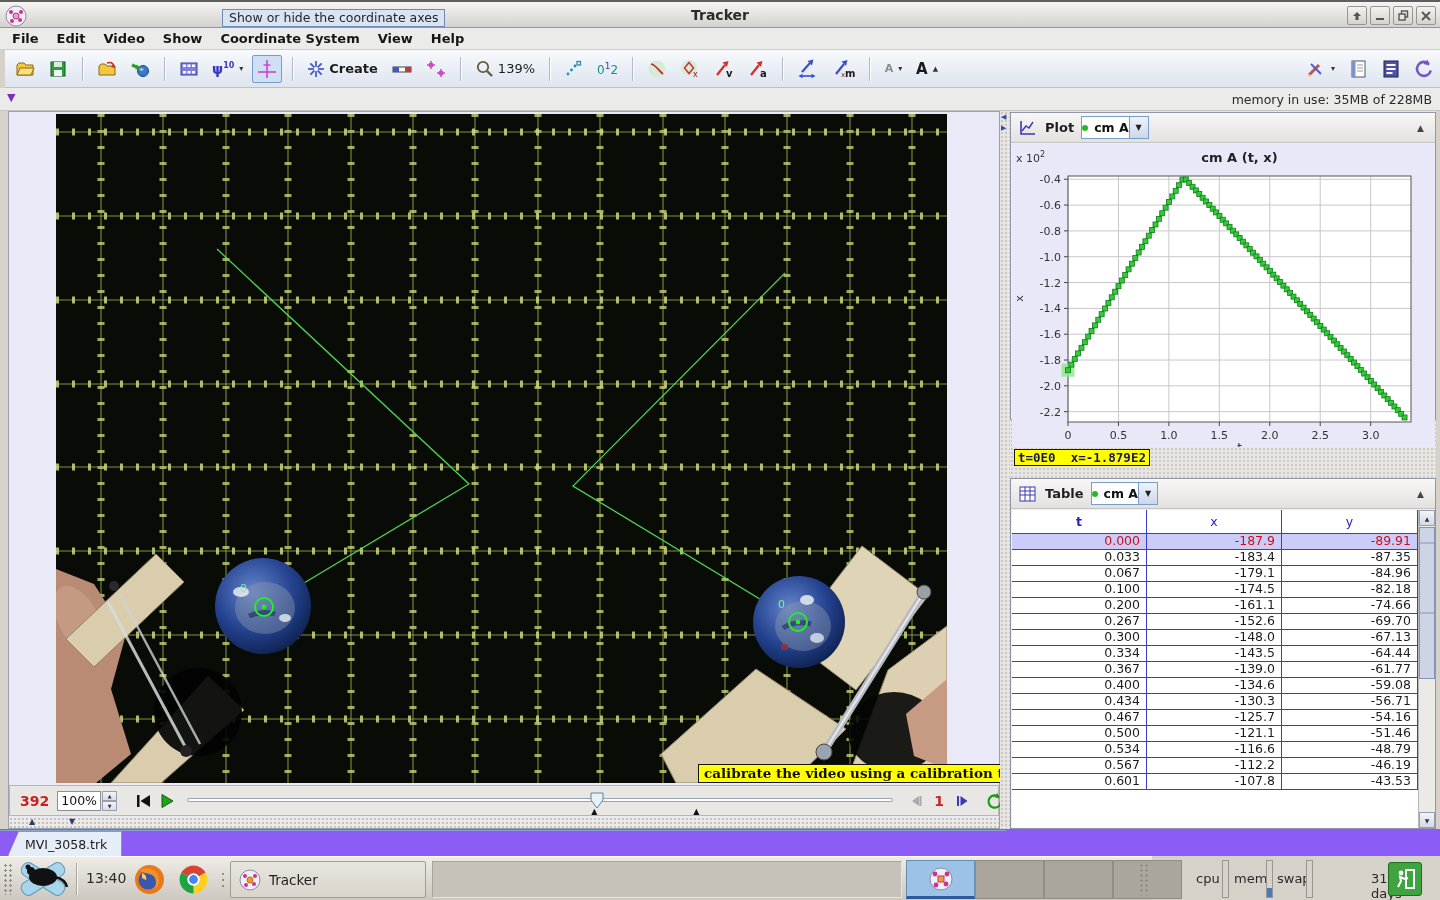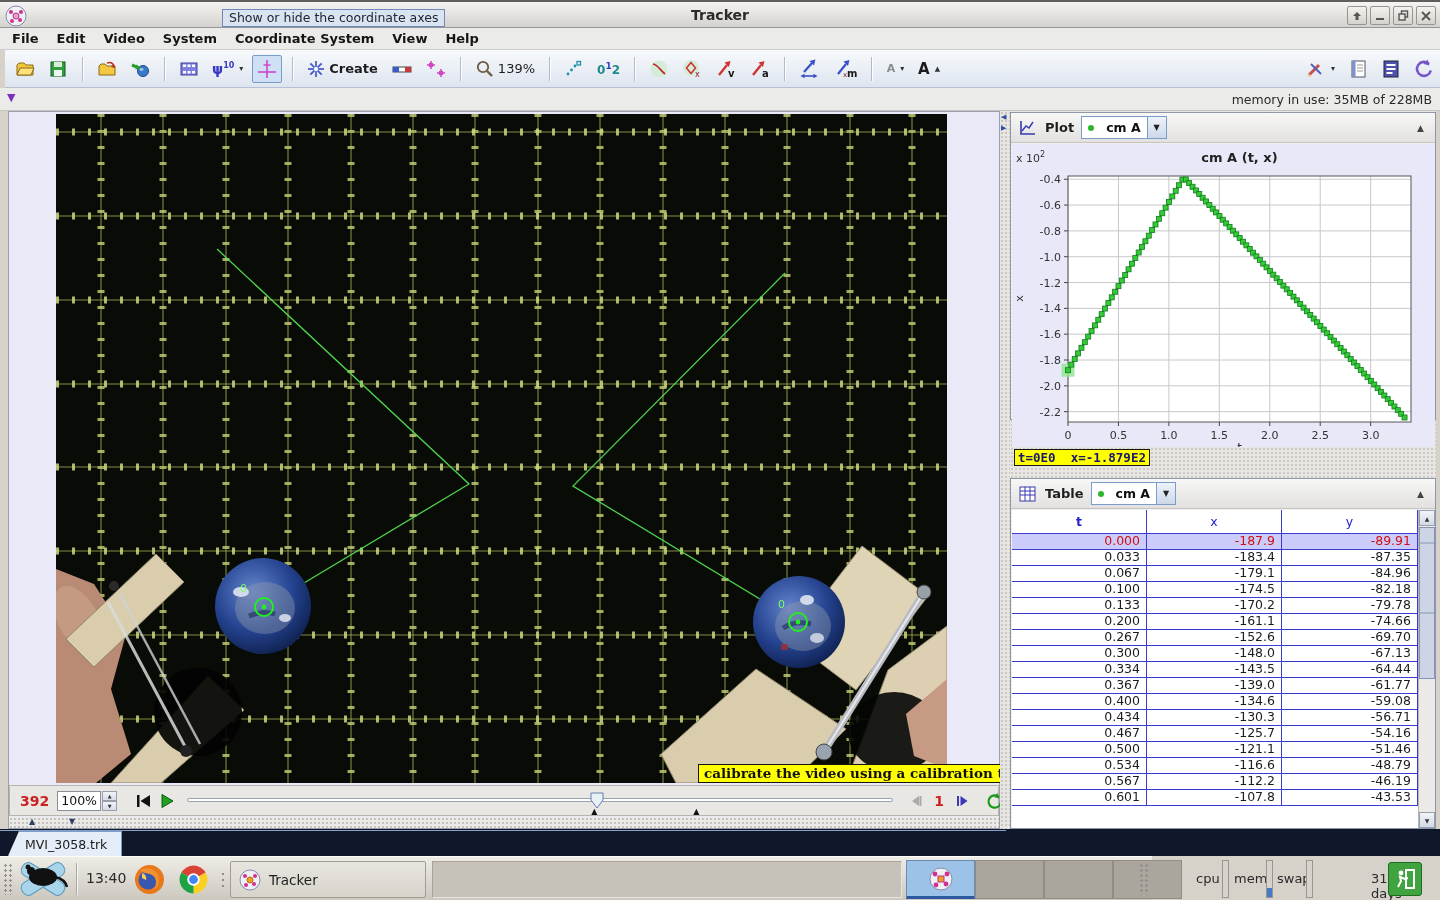--- a/index.html
+++ b/index.html
@@ -18,21 +18,21 @@
 #toolbar{position:absolute;top:50px;left:5px;width:1440px;height:38px;background:linear-gradient(#f7f9fc,#dee5ef);border-bottom:1px solid #b7c0d2;display:flex;align-items:center;padding:0 6px;gap:5px}
 .tbtn{height:28px;min-width:27px;display:flex;align-items:center;justify-content:center;gap:4px;border:1px solid transparent;border-radius:2px;padding:0 3px}
 .tbtn.sel{background:#cfe0f4;border-color:#7a9cc8}
 .tbtn .lbl{font-size:13px;font-weight:bold;color:#1c1c1c}
 .tbtn .zl{font-size:13px;color:#1c1c1c}
 .tsep{width:1px;height:24px;background:#b2bac9;box-shadow:1px 0 0 #fdfdfe;margin:0 5px}
 .tspring{flex:1}
 .dd9{font-size:8px;color:#333;margin-left:1px}
 .psi{font-size:14px;color:#3838c0;font-weight:bold}
 .psi sup{font-size:8px}
-.lab012{font-size:12px;font-weight:bold;color:#1f8a8a}
+.lab012{font-size:12px;font-weight:normal;color:#1f8a8a}
 .lab012 sup{color:#3040c0;font-size:9px}
 .fsA-s{font-size:11px;font-weight:bold;color:#8a8a8a}
 .fsA-b{font-size:15px;font-weight:bold;color:#1a1a1a}
 
 #statusrow{position:absolute;top:88px;left:0;width:1440px;height:23px;background:#ebebe9;border-bottom:1px solid #c6c4c0}
 #funnel{position:absolute;left:7px;top:3px;font-size:11px;color:#7a2fbf}
 #memstatus{position:absolute;right:8px;top:4px;font-size:12.5px;color:#2a2a2a}
 #axes-tip{position:absolute;left:222px;top:9px;background:#d9e4f3;border:1px solid #7189b9;font-size:12.5px;color:#22262e;padding:0 6px;height:18px;line-height:16px;z-index:5}
 
 #main{position:absolute;top:111px;left:0;width:1440px;height:718px}
@@ -57,21 +57,21 @@
 .divtri{position:absolute;top:0;font-size:8px;color:#2c3e66}
 
 #vsplitter{position:absolute;left:1000px;top:0;width:10px;height:718px;background-color:#e8e6e2;background-image:radial-gradient(#c8c5c0 0.7px,transparent 0.9px);background-size:4px 4px}
 .splarrow{position:absolute;left:1px;font-size:7px;color:#2c50a8}
 
 #rightpanel{position:absolute;left:1010px;top:0;width:426px;height:718px;background-color:#e8e6e2;background-image:radial-gradient(#cdcac5 0.7px,transparent 0.9px);background-size:4px 4px}
 .panel{position:absolute;left:0;width:426px;background:#f0efed;border:1px solid #8f96a8}
 .phead{height:30px;display:flex;align-items:center;gap:7px;padding:0 7px;background:linear-gradient(#f7f7f6,#e2e1df);border-bottom:1px solid #c6c4c0}
 .plabel{font-weight:bold;font-size:13px;color:#1e1e1e}
 .dropdown{height:23px;display:flex;align-items:stretch;background:#fff;border:1px solid #7a9cc8}
-.dd-value{display:flex;align-items:center;gap:12px;padding:0 6px;font-weight:bold;font-size:12.5px;color:#111}
+.dd-value{display:flex;align-items:center;gap:6px;padding:0 0;font-weight:bold;font-size:12.5px;color:#111}
 .dot{width:6px;height:6px;background:#2db52d;border-radius:50%}
 .dd-btn{width:19px;background:linear-gradient(#eef3fa,#ccd8ea);border-left:1px solid #7a9cc8;display:flex;align-items:center;justify-content:center;font-size:8px;color:#222}
 .collapse{margin-left:auto;font-size:9px;color:#444;padding:2px 4px}
 #plotpanel{top:1px;height:308px}
 #plotbody{position:absolute;top:31px;left:1px;width:423px;height:303px;background:#e8e8f8}
 #ymult{position:absolute;left:4px;top:6px;font-size:11px;color:#333}
 #ymult sup{font-size:8px}
 #ylab{position:absolute;left:4px;top:148px;font-size:11px;color:#333;transform:rotate(-90deg)}
 #readout{position:absolute;top:336px;left:3px;background:#ffff00;border:1px solid #151515;font-family:"DejaVu Sans Mono","Liberation Mono",monospace;font-size:12.5px;font-weight:bold;white-space:pre;padding:0 3px;height:17px;line-height:15px;color:#16166a}
 #tablepanel{top:367px;height:351px}
@@ -83,21 +83,21 @@
 .trow{display:flex;height:16px;background:#fff;border-bottom:1px solid #3b3bd0}
 .tcell{font-size:12.5px;color:#1c1c1c;text-align:right;padding-right:6px;line-height:14px;border-right:1px solid #3b3bd0;overflow:hidden}
 .trow.sel{background:#ccccfa}
 .trow.sel .tcell{color:#d01010}
 .c0{width:135px}.c1{width:135px}.c2{width:136px}
 #vscroll{position:absolute;right:0;top:0;width:17px;height:318px;background:#eceae6;border-left:1px solid #b8b6b2}
 .sbtn{width:16px;height:16px;background:linear-gradient(#f2f4f8,#d3d9e4);border:1px solid #97a0b2;display:flex;align-items:center;justify-content:center;font-size:6px;color:#334}
 #sthumb{position:absolute;left:0;top:17px;width:16px;height:152px;background:#cdd4e6;border:1px solid #8593b5;background-image:repeating-linear-gradient(0deg,transparent 0 64px,#aab4cc 64px 66px,transparent 66px 70px)}
 #sdown{position:absolute;bottom:0;left:0}
 
-#tabbar{position:absolute;top:829px;left:0;width:1440px;height:27px;background:#0f172a}
+#tabbar{position:absolute;top:829px;left:0;width:1440px;height:27px;background:#8b5cf6}
 #tab0{position:absolute;left:8px;top:2px;height:25px;padding:0 14px 0 16px;background:#e4edf8;border:1px solid #7a9cc8;border-bottom:none;font-size:12.5px;color:#1c1c1c;display:flex;align-items:center;clip-path:polygon(11px 0,100% 0,100% 100%,0 100%)}
 #tabline{position:absolute;left:0;top:1px;width:1006px;height:1px;background:#8aa0c8}
 
 #taskbar{position:absolute;top:856px;left:0;width:1152px;height:44px;background:linear-gradient(#efece6,#ccc8c0);border-top:1px solid #fdfdfb}
 #tb-grip-l{position:absolute;left:3px;top:6px;width:10px;height:32px;background-image:radial-gradient(#908d88 1px,transparent 1.2px);background-size:5px 5px}
 #wm-logo{position:absolute;left:17px;top:2px}
 .tb-sep{position:absolute;top:6px;width:1px;height:32px;background:#aaa7a0;box-shadow:1px 0 0 #f6f4f0}
 #clock{position:absolute;left:86px;top:13px;font-size:14px;color:#2a2a2a}
 #ff-icon{position:absolute;left:134px;top:7px}
 #cr-icon{position:absolute;left:178px;top:7px}
@@ -151,21 +151,21 @@
           <path d="M1 1l8 8M9 1L1 9" stroke="#555" stroke-width="1.8"></path>
         </svg>
       </span>
   </span>
 </div>
 
 <div id="menubar">
   <span class="menu-item">File</span>
   <span class="menu-item">Edit</span>
   <span class="menu-item">Video</span>
-  <span class="menu-item">System</span>
+  <span class="menu-item">Show</span>
   <span class="menu-item">Coordinate System</span>
   <span class="menu-item">View</span>
   <span class="menu-item">Help</span>
 </div>
 
 <div id="toolbar">
   <div class="tbtn">
       <svg width="20" height="20">
         <path d="M2 16V6l2-2h5l2 2h7v10z" fill="#f3c73f" stroke="#8a6a14"></path>
         <path d="M2 16l3-7h14l-3 7z" fill="#ffe07a" stroke="#8a6a14"></path>
@@ -768,25 +768,20 @@
               <span class="tcell c0">0.067</span>
               <span class="tcell c1">-179.1</span>
               <span class="tcell c2">-84.96</span>
             </div>
             <div class="trow">
               <span class="tcell c0">0.100</span>
               <span class="tcell c1">-174.5</span>
               <span class="tcell c2">-82.18</span>
             </div>
             <div class="trow">
-              <span class="tcell c0">0.133</span>
-              <span class="tcell c1">-170.2</span>
-              <span class="tcell c2">-79.78</span>
-            </div>
-            <div class="trow">
               <span class="tcell c0">0.200</span>
               <span class="tcell c1">-161.1</span>
               <span class="tcell c2">-74.66</span>
             </div>
             <div class="trow">
               <span class="tcell c0">0.267</span>
               <span class="tcell c1">-152.6</span>
               <span class="tcell c2">-69.70</span>
             </div>
             <div class="trow">

